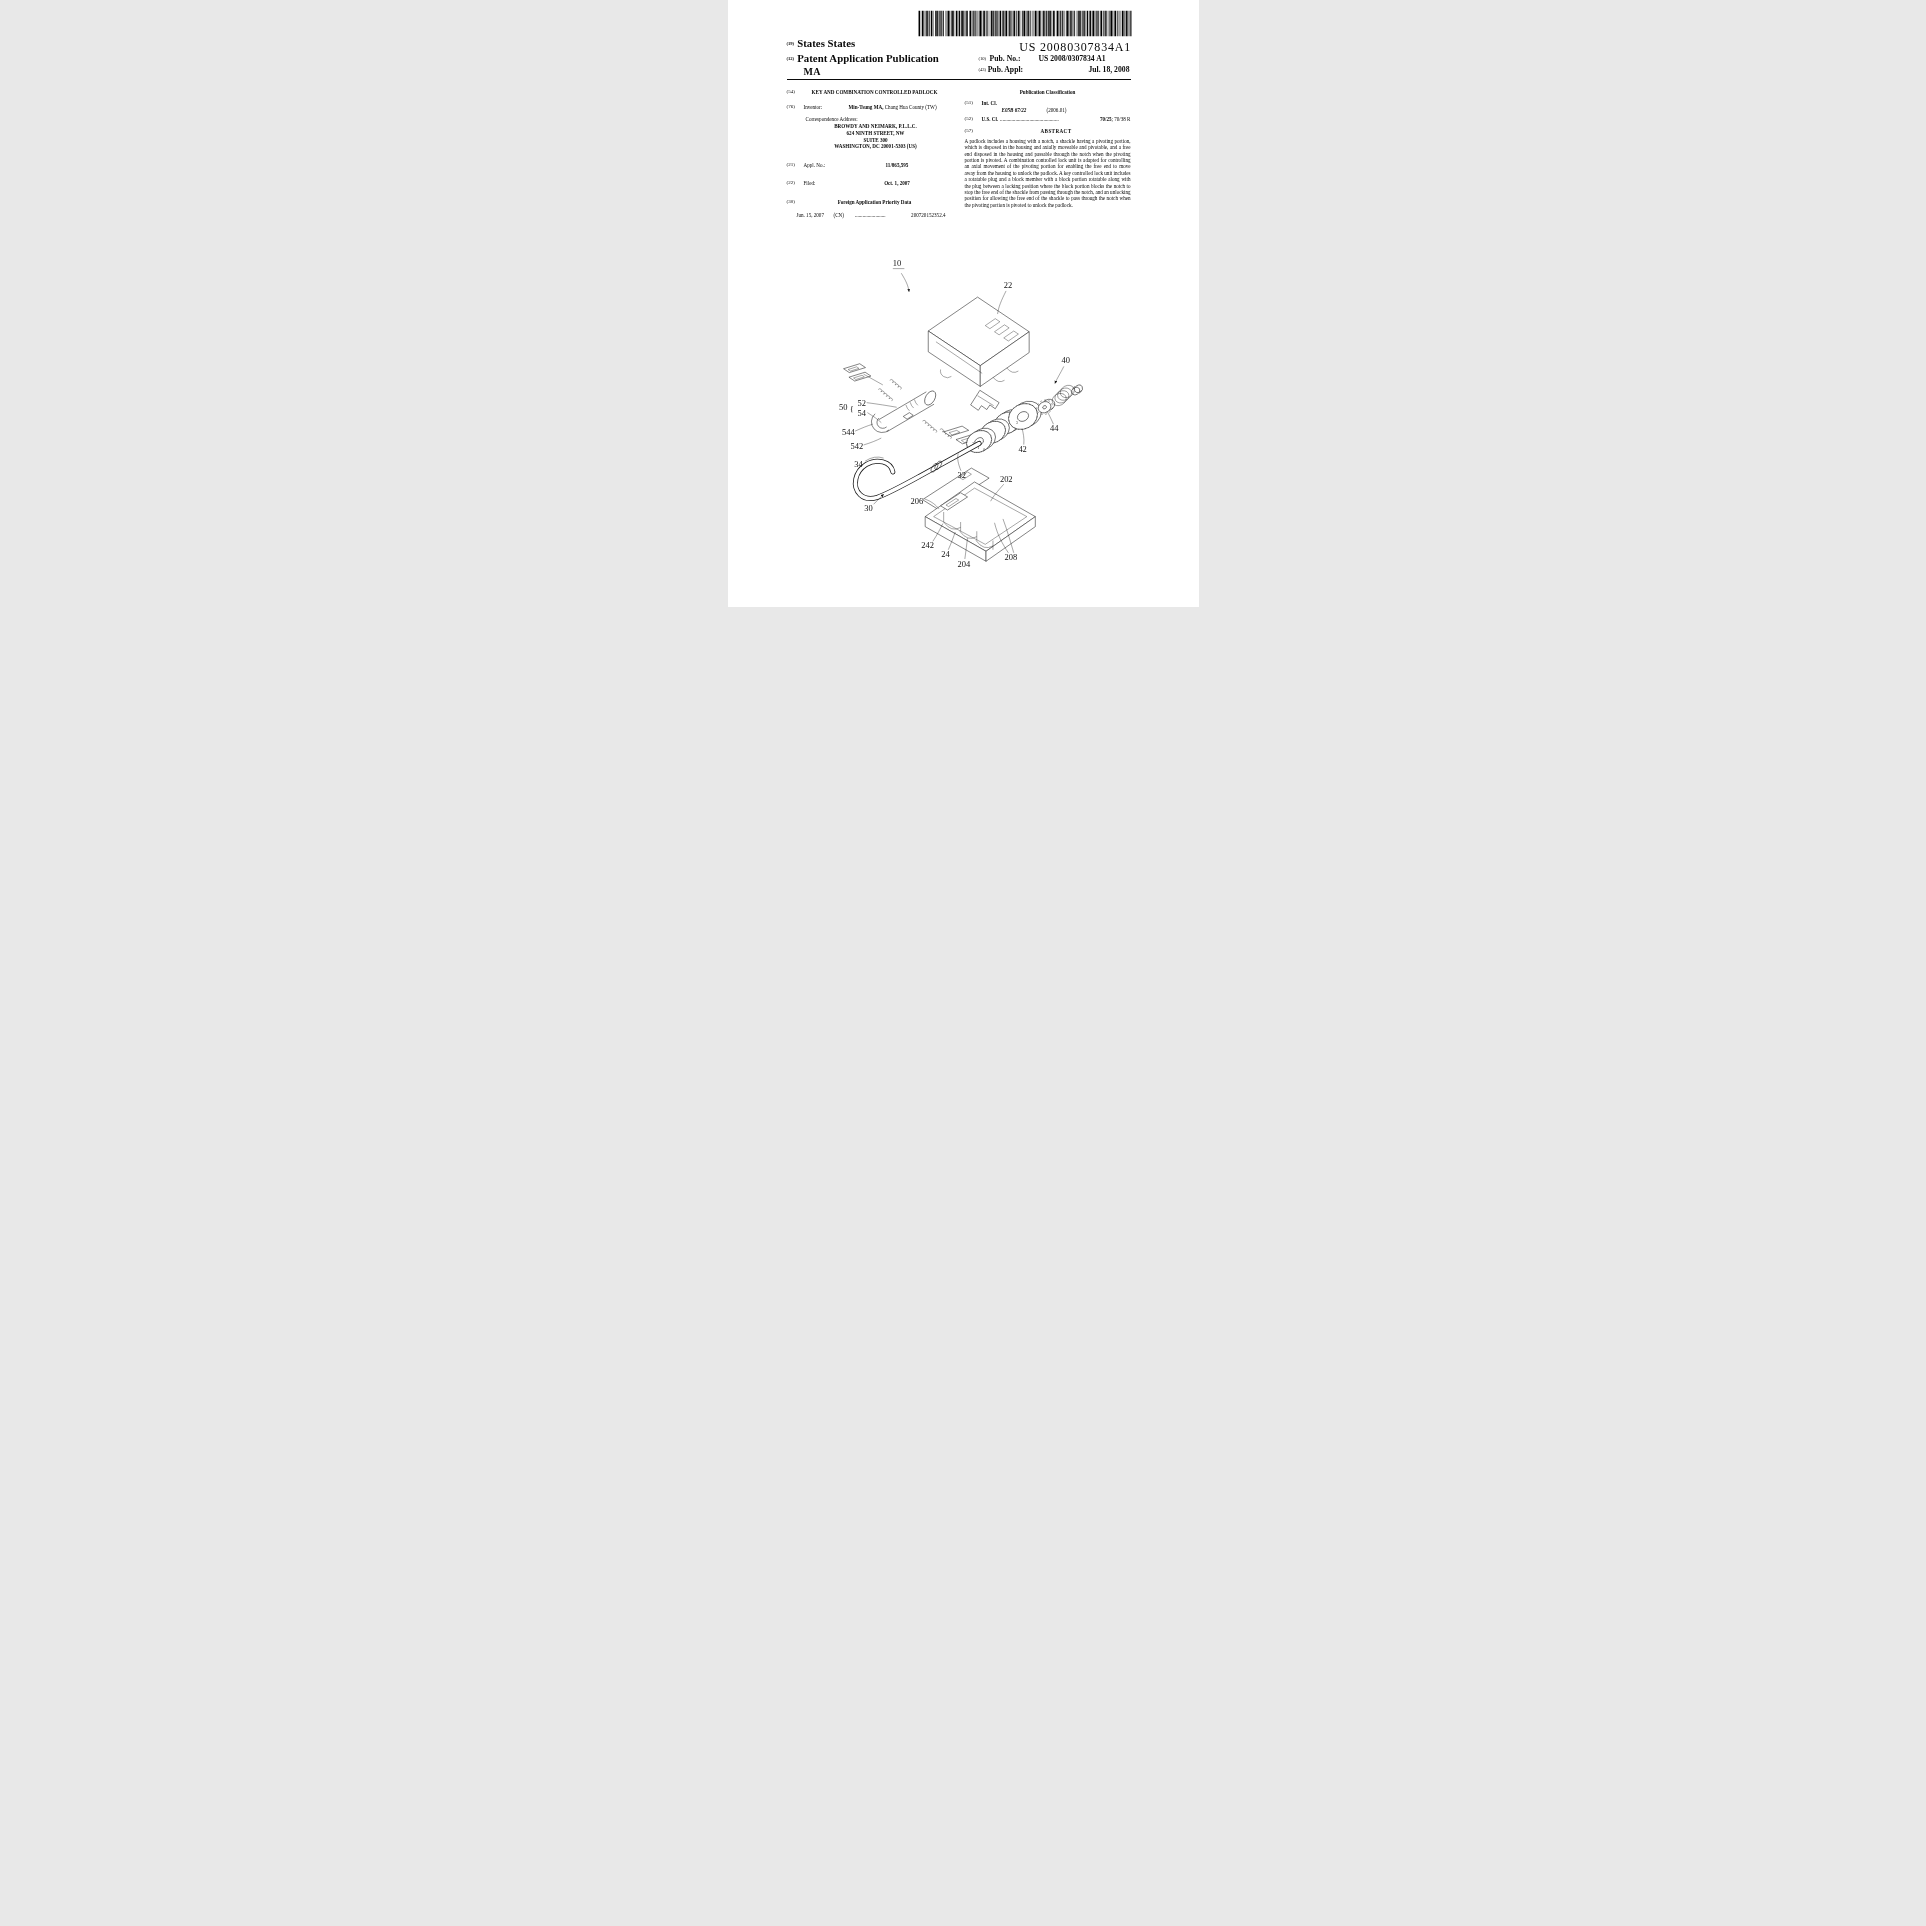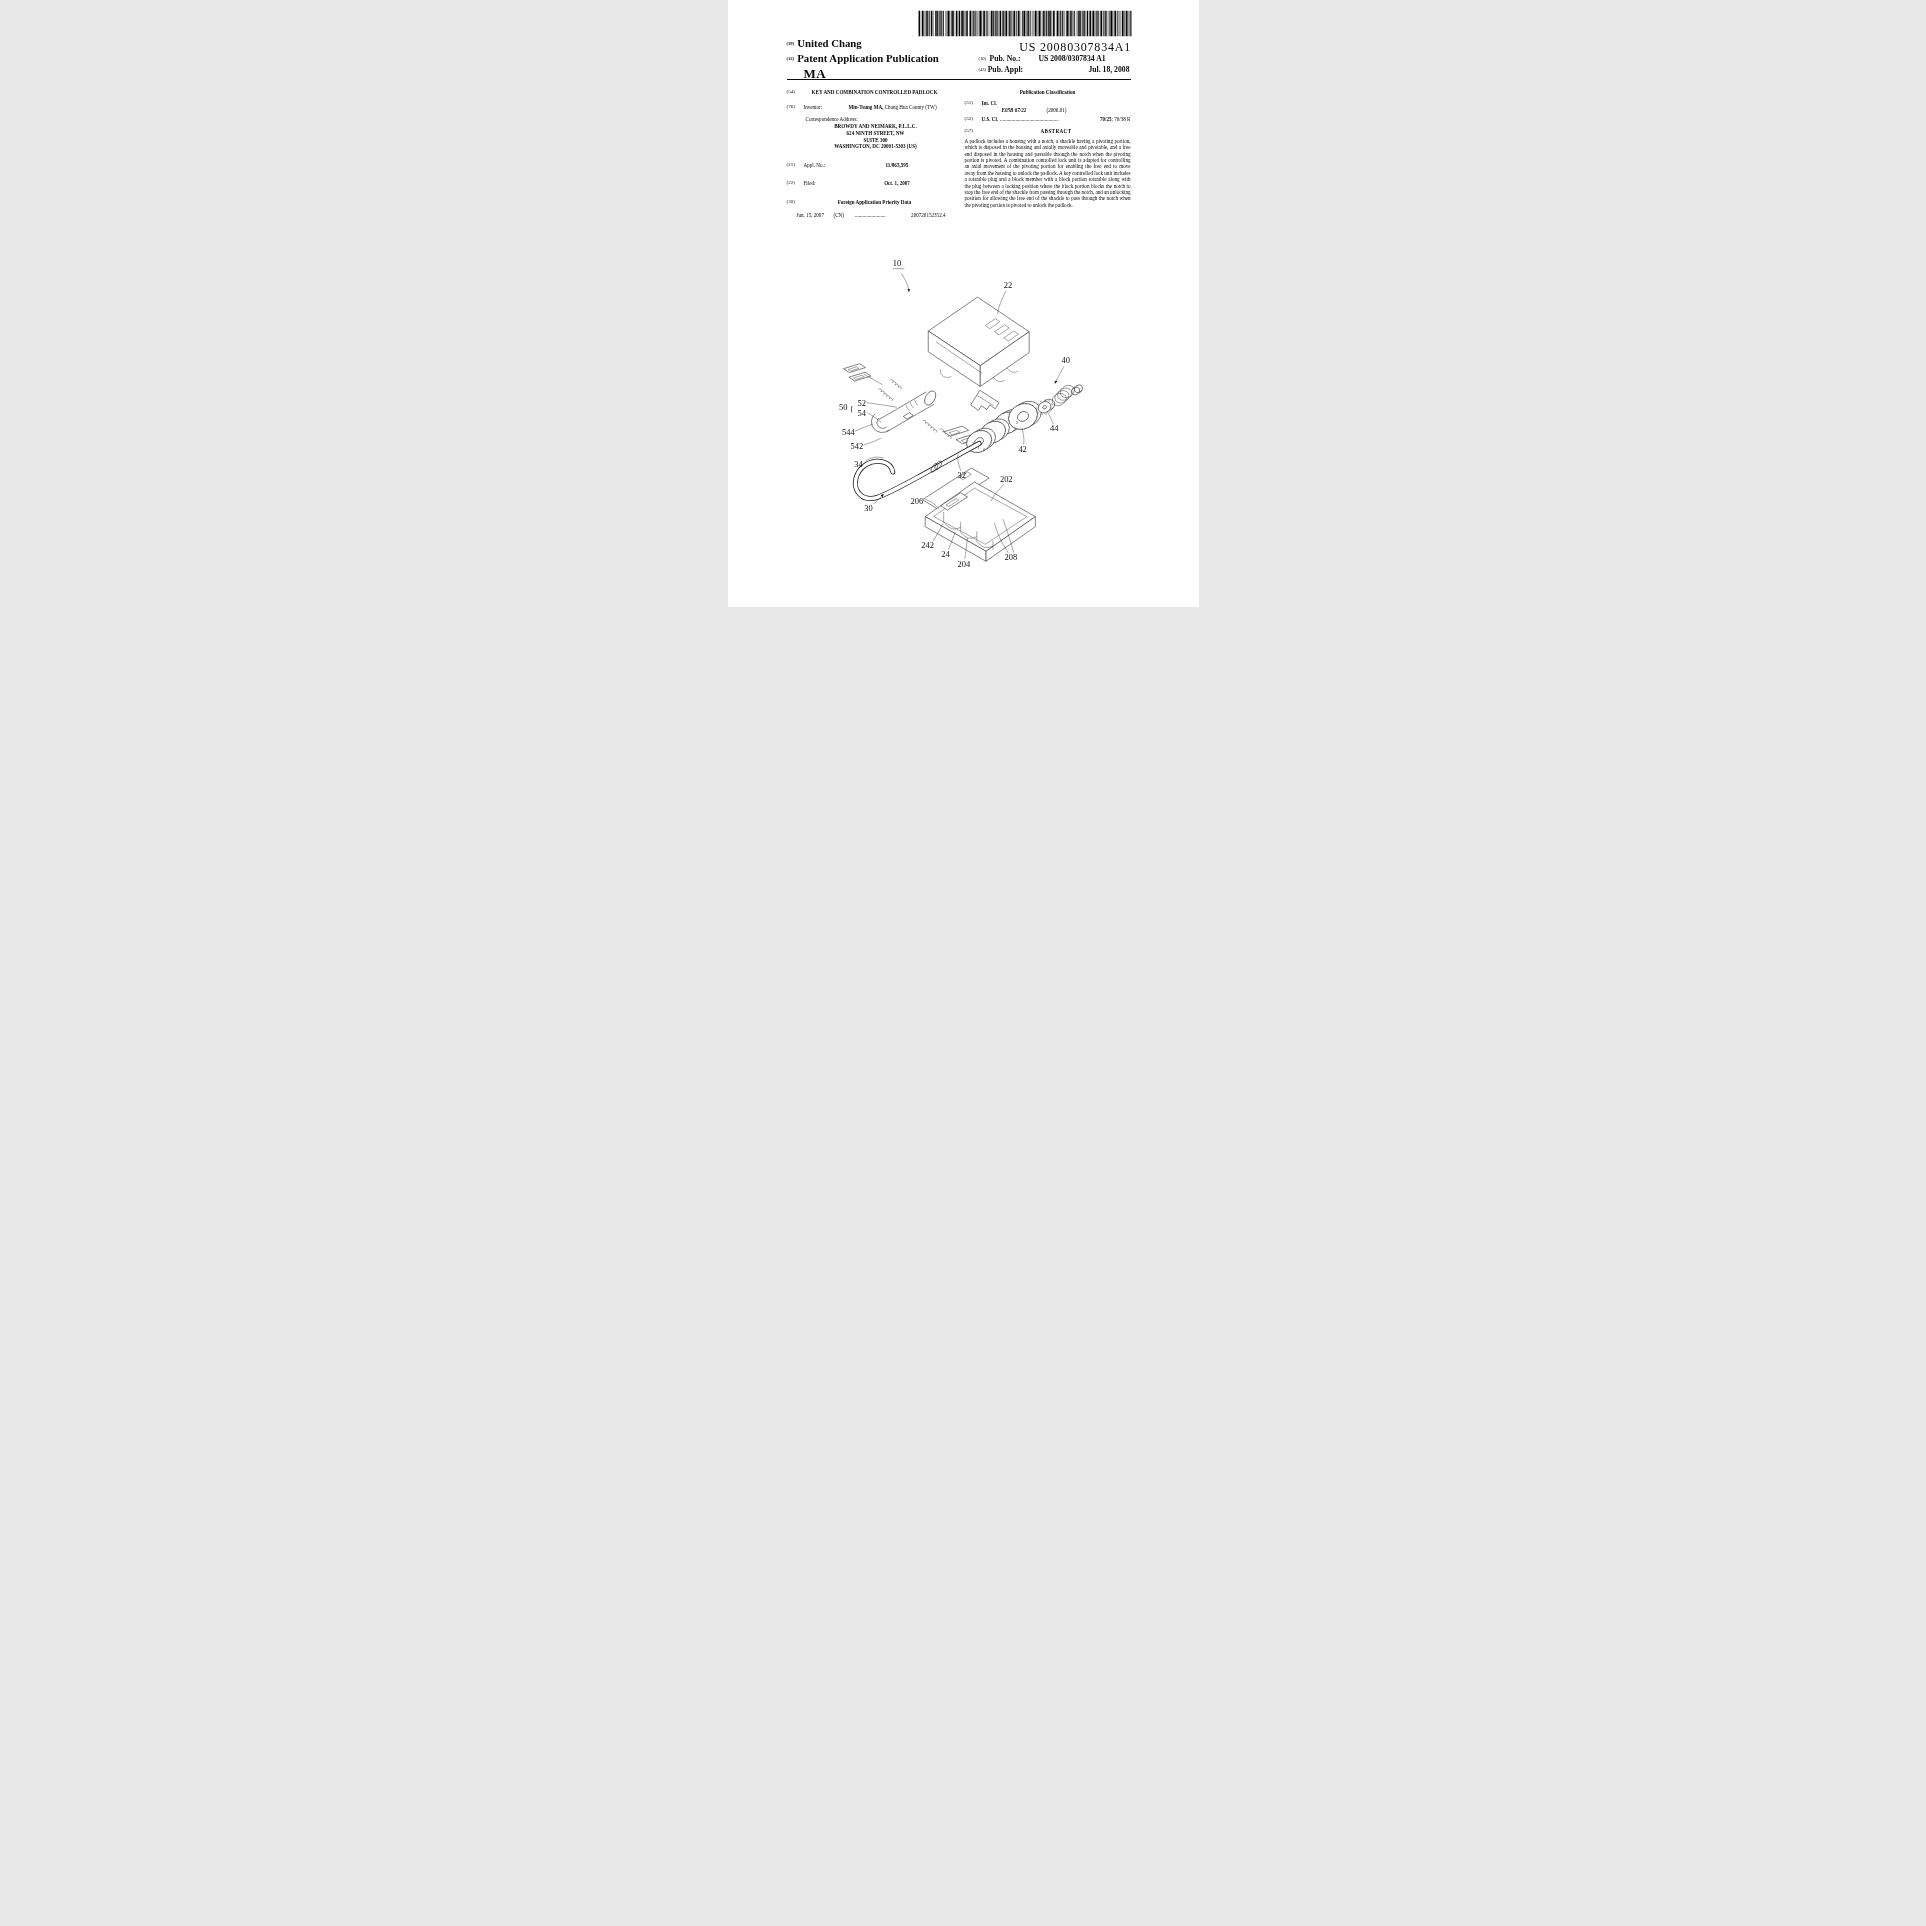--- a/index.html
+++ b/index.html
@@ -17,21 +17,21 @@
   
   .barcode-wrap{position:absolute;left:189px;top:10px;width:216px;}
   .barcode-text{
     margin-top:2px;text-align:right;font-size:12px;letter-spacing:0.8px;
     padding-right:1.5px;
   }
   
   .code-sm{font-size:4.6px;vertical-align:2.3px;margin-right:3.1px;}
   .h-united{position:absolute;left:59px;top:37px;font-size:10.8px;font-weight:bold;}
   .h-pap{position:absolute;left:59px;top:52px;font-size:10.8px;font-weight:bold;}
-  .h-ma{position:absolute;left:76px;top:66px;font-size:13px;font-weight:bold;letter-spacing:0.4px;}
+  .h-ma{position:absolute;left:76px;top:66px;font-size:10px;font-weight:bold;letter-spacing:0.4px;}
   .h-right{position:absolute;left:251px;width:151px;font-size:7.7px;}
   .h-pubno{top:54px;}
   .h-pubdate{top:65px;display:flex;justify-content:space-between;}
   .h-right .code-sm{font-size:4.6px;vertical-align:1.5px;margin-right:1.5px;}
   .rule{position:absolute;left:59px;top:79px;width:344px;height:1.2px;background:#0a0a0a;}
   
   .col{position:absolute;top:89px;font-size:5.1px;line-height:1.28;}
   .col-left{left:59px;width:159px;}
   .col-right{left:237px;width:166px;}
   .item{display:flex;margin-bottom:1.5px;}
@@ -74,21 +74,21 @@
 <div class="page">
 
   <div class="barcode-wrap">
     <svg width="216" height="27" viewBox="0 0 560 70">
       <line x1="4" y1="35" x2="556" y2="35" stroke="#000" stroke-width="66" stroke-dasharray="4,2,1,2,3,1,2,3,1,1,4,2,1,1,2,2,3,1,1,2,1,3,2,1,4,1,1,2,2,1,3,2,1,1,2,3,1,2,1,2,4,1,2,2,1,1,3,1,2,2,1,2,4,2,1,1,3,2,2,1"></line>
     </svg>
     <div class="barcode-text">US 20080307834A1</div>
   </div>
 
   <div class="h-united">
-    <span class="code-sm">(19)</span><span>United Chang</span>
+    <span class="code-sm">(19)</span><span>States States</span>
   </div>
   <div class="h-pap">
     <span class="code-sm">(12)</span><span>Patent Application Publication</span>
   </div>
   <div class="h-ma">MA</div>
 
   <div class="h-right h-pubno">
     <span class="code-sm">(10)</span>
     <span class="b">Pub. No.:</span>
     <span class="b" style="margin-left:16px;">US 2008/0307834 A1</span>

